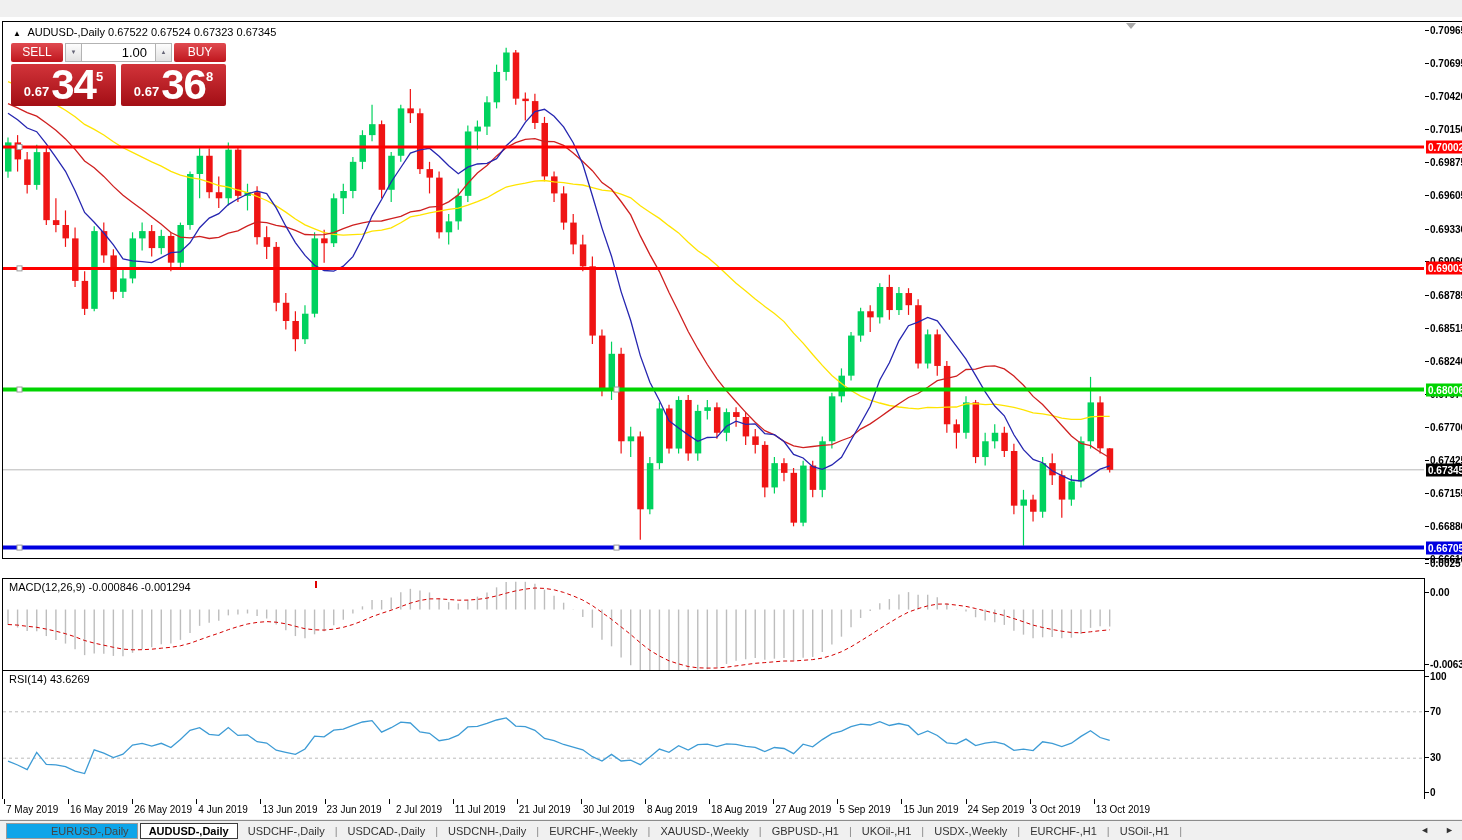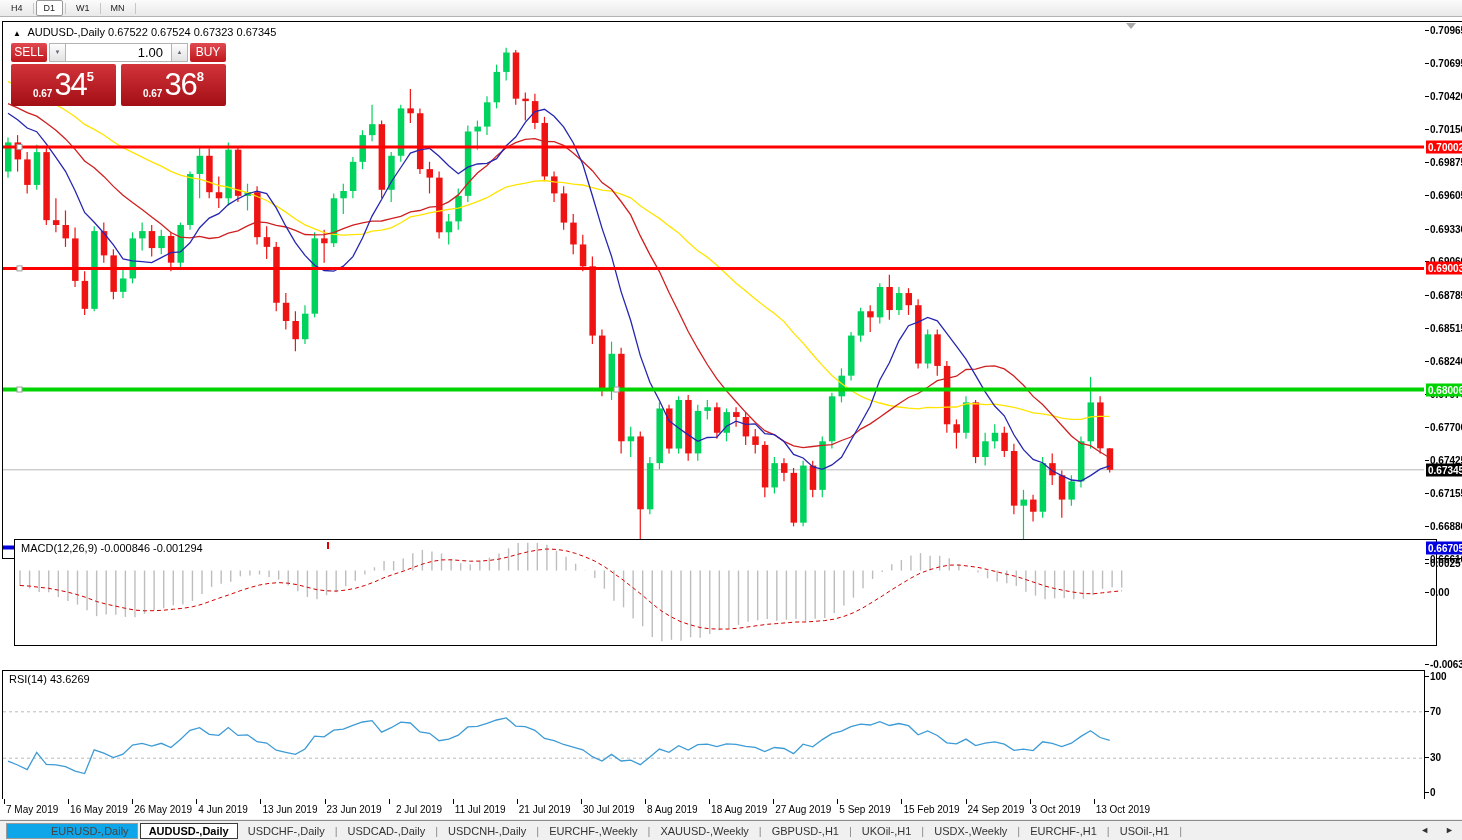--- a/index.html
+++ b/index.html
@@ -10,41 +10,41 @@
            background:linear-gradient(#fbfbfb,#e9e9e9);border-bottom:1px solid #b3b3b3;
            display:flex;align-items:center;padding-left:3px;}
   .tf-btn{height:14px;line-height:14px;padding:0 7px;font-size:9px;color:#222;
           border:1px solid transparent;border-radius:2px;}
   .tf-btn.active{background:#fff;border-color:#999;}
   .tf-sep{width:1px;height:11px;background:#c6c6c6;margin:0 2px;}
   
   .white-bg{position:absolute;left:0;top:17px;width:1462px;height:802px;background:#fff;}
   .panel{position:absolute;background:#fff;border:1px solid #000;}
   #main-panel{left:2px;top:21px;width:1421px;height:536px;padding-left:40px;}
-  #macd-panel{left:2px;top:539px;width:1421px;height:105px;margin-left:12px;}
+  #macd-panel{left:2px;top:578px;width:1421px;height:105px;}
   #rsi-panel{left:2px;top:670px;width:1421px;height:128px;}
   .panel svg{position:absolute;left:0;top:0;overflow:hidden;}
   .chart-header{position:absolute;left:10px;top:4px;font-size:11px;color:#000;white-space:nowrap;z-index:5;}
   .chart-header .tri{font-size:8px;margin-right:4px;}
   .panel-label{position:absolute;left:6px;top:2px;font-size:11px;color:#000;z-index:5;}
   
   .trade-panel{position:absolute;left:8px;top:21px;width:215px;z-index:6;}
   .tp-row1{display:flex;height:19px;margin-bottom:2px;}
-  .btn-sell,.btn-buy{width:36px;background:linear-gradient(#e04a50,#bf161d);color:#fff;
+  .btn-sell,.btn-buy{width:52px;background:linear-gradient(#e04a50,#bf161d);color:#fff;
       font-size:12px;text-align:center;line-height:19px;border-radius:2px;}
   .spinner{display:flex;flex:1;margin:0 2px;}
   .spin-btn{width:15px;background:linear-gradient(#fdfdfd,#e2e2e2);border:1px solid #b3b3b3;
       font-size:6px;color:#667;text-align:center;line-height:17px;}
   .vol-field{flex:1;background:#fff;border-top:1px solid #b3b3b3;border-bottom:1px solid #b3b3b3;
       font-size:13px;color:#000;text-align:right;padding-right:8px;line-height:17px;}
   .tp-row2{display:flex;gap:5px;height:42px;}
   .price-btn{flex:1;background:linear-gradient(#d2343a,#a30e15);color:#fff;display:flex;
       align-items:center;justify-content:center;border-radius:2px;}
-  .pp-small{font-size:10px;font-weight:700;align-self:flex-end;margin:0 2px 7px 0;}
-  .pp-big{font-size:31px;line-height:38px;letter-spacing:-1px;}
+  .pp-small{font-size:13px;font-weight:700;align-self:flex-end;margin:0 2px 7px 0;}
+  .pp-big{font-size:42px;line-height:38px;letter-spacing:-1px;font-weight:bold;}
   .pp-sup{font-size:13px;font-weight:700;align-self:flex-start;margin-top:5px;}
   
   .price-label{position:absolute;left:1430px;font-size:10px;font-weight:700;color:#000;
       transform:translateY(-50%);white-space:nowrap;z-index:2;}
   .tickdash{position:absolute;left:1425px;width:4px;height:1px;background:#000;z-index:2;}
   .badge{position:absolute;left:1426px;min-width:36px;height:13px;line-height:13px;font-size:10px;
       font-weight:700;color:#fff;padding:0 2px;transform:translateY(-50%);z-index:3;white-space:nowrap;}
   
   .date-axis{position:absolute;left:2px;top:799px;width:1423px;height:19px;background:#fff;}
   .date-label{position:absolute;top:5px;font-size:10px;color:#000;white-space:nowrap;}
@@ -60,30 +60,20 @@
   .tab-arrows{position:absolute;right:8px;top:4px;display:flex;gap:16px;font-size:9px;color:#333;}
   
   .scroll-marker{position:absolute;left:1123px;top:1px;width:0;height:0;z-index:4;
       border-left:5px solid transparent;border-right:5px solid transparent;border-top:6px solid #a9a9a9;}
   .macd-clip-mark{position:absolute;left:312px;top:2px;width:2px;height:7px;background:#e00000;z-index:4;}
 </style>
 </head>
 <body>
 
 <div id="app">
-  <div class="toolbar" id="tf-toolbar">
-      <div class="tf-btn">H4</div>
-      <div class="tf-sep"></div>
-      <div class="tf-btn active">D1</div>
-      <div class="tf-sep"></div>
-      <div class="tf-btn">W1</div>
-      <div class="tf-sep"></div>
-      <div class="tf-btn">MN</div>
-      <div class="tf-sep"></div>
-    </div>
   <div class="white-bg"></div>
 
   <div class="panel" id="main-panel">
     <svg id="main-svg" width="1421" height="536">
         <line x1="0" y1="447.8239819004524" x2="1421" y2="447.8239819004524" stroke="#b8b8b8" stroke-width="1"></line>
         <line x1="5" y1="115.54004524886896" x2="5" y2="155.63280542986405" stroke="#00d25e" stroke-width="1.2"></line>
         <rect x="2" y="120.39977375565576" width="6.5" height="29.158371040724774" fill="#00d25e"></rect>
         <line x1="14.58" y1="113.11018099547556" x2="14.58" y2="149.55814479638053" stroke="#ef1414" stroke-width="1.2"></line>
         <rect x="11.58" y="120.39977375565576" width="6.5" height="17.00904977375646" fill="#ef1414"></rect>
         <line x1="24.16" y1="130.11923076923068" x2="24.16" y2="171.42692307692246" stroke="#ef1414" stroke-width="1.2"></line>
@@ -516,21 +506,21 @@
       <div class="date-label" style="left: 580.9px;">30 Jul 2019</div>
       <div class="date-tick" style="left: 643px;"></div>
       <div class="date-label" style="left: 645px;">8 Aug 2019</div>
       <div class="date-tick" style="left: 707.1px;"></div>
       <div class="date-label" style="left: 709.1px;">18 Aug 2019</div>
       <div class="date-tick" style="left: 771.2px;"></div>
       <div class="date-label" style="left: 773.2px;">27 Aug 2019</div>
       <div class="date-tick" style="left: 835.3px;"></div>
       <div class="date-label" style="left: 837.3px;">5 Sep 2019</div>
       <div class="date-tick" style="left: 899.4px;"></div>
-      <div class="date-label" style="left: 901.4px;">15 Feb 2019</div>
+      <div class="date-label" style="left: 901.4px;">15 Jun 2019</div>
       <div class="date-tick" style="left: 963.5px;"></div>
       <div class="date-label" style="left: 965.5px;">24 Sep 2019</div>
       <div class="date-tick" style="left: 1027.6px;"></div>
       <div class="date-label" style="left: 1029.6px;">3 Oct 2019</div>
       <div class="date-tick" style="left: 1091.7px;"></div>
       <div class="date-label" style="left: 1093.7px;">13 Oct 2019</div>
     </div>
   <div id="price-axis"></div>
 
   <div class="tabbar" id="tabbar">

